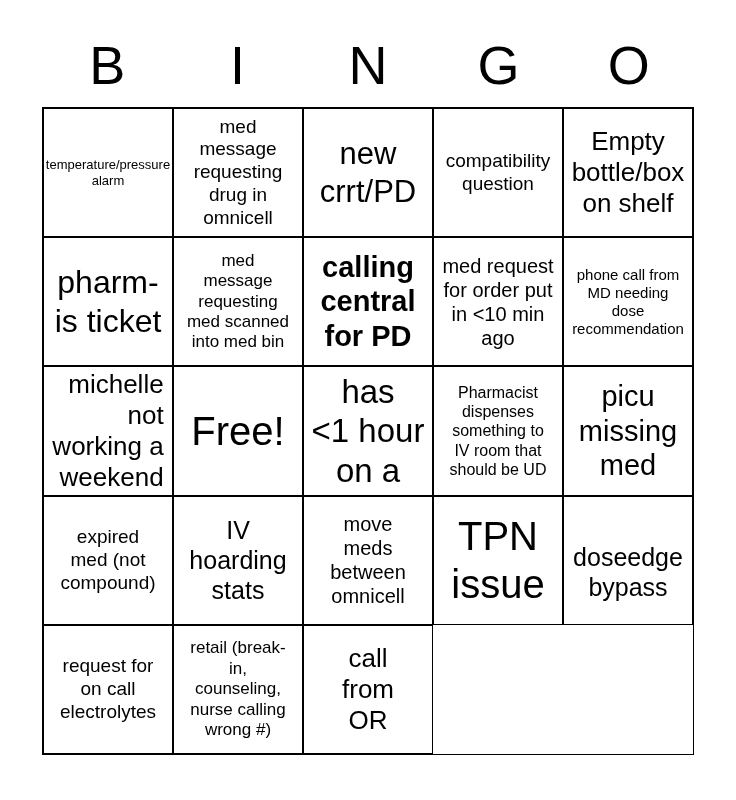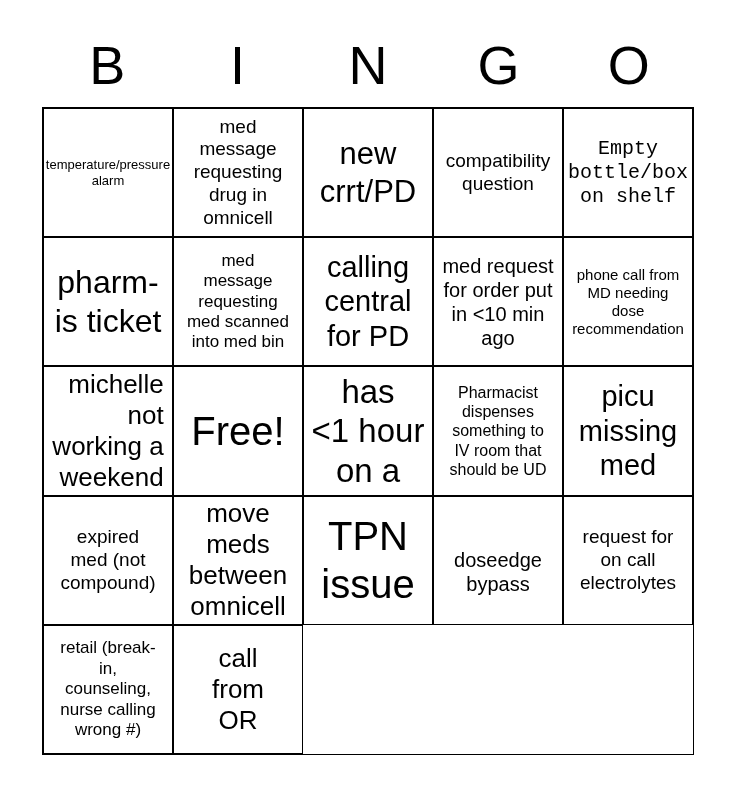--- a/index.html
+++ b/index.html
@@ -86,37 +86,37 @@
       </div>
       <div class="cell">
         <span class="cell-text" style="font-size: 31px;">new
 crrt/PD</span>
       </div>
       <div class="cell">
         <span class="cell-text" style="font-size: 19px;">compatibility
 question</span>
       </div>
       <div class="cell">
-        <span class="cell-text" style="font-size: 20px; font-family: Liberation Mono, monospace;">Empty
+        <span class="cell-text" style="font-size: 26px;">Empty
 bottle/box
 on shelf</span>
       </div>
       <div class="cell">
         <span class="cell-text" style="font-size: 32px;">pharm-
 is ticket</span>
       </div>
       <div class="cell">
         <span class="cell-text" style="font-size: 17px;">med
 message
 requesting
 med scanned
 into med bin</span>
       </div>
       <div class="cell">
-        <span class="cell-text" style="font-size: 29px;">calling
+        <span class="cell-text" style="font-size: 29px; font-weight: bold;">calling
 central
 for PD</span>
       </div>
       <div class="cell">
         <span class="cell-text" style="font-size: 20px;">med request
 for order put
 in &lt;10 min
 ago</span>
       </div>
       <div class="cell">
@@ -150,31 +150,36 @@
         <span class="cell-text" style="font-size: 29px;">picu
 missing
 med</span>
       </div>
       <div class="cell">
         <span class="cell-text" style="font-size: 19px;">expired
 med (not
 compound)</span>
       </div>
       <div class="cell">
-        <span class="cell-text" style="font-size: 26px;">move
+        <span class="cell-text" style="font-size: 25px;">IV
+hoarding
+stats</span>
+      </div>
+      <div class="cell">
+        <span class="cell-text" style="font-size: 20px;">move
 meds
 between
 omnicell</span>
       </div>
       <div class="cell">
         <span class="cell-text" style="font-size: 40px;">TPN
 issue</span>
       </div>
       <div class="cell">
-        <span class="cell-text" style="font-size: 20px; margin-top: 24px;">doseedge
+        <span class="cell-text" style="font-size: 25px; margin-top: 24px;">doseedge
 bypass</span>
       </div>
       <div class="cell">
         <span class="cell-text" style="font-size: 19px;">request for
 on call
 electrolytes</span>
       </div>
       <div class="cell">
         <span class="cell-text" style="font-size: 17px;">retail (break-
 in,

